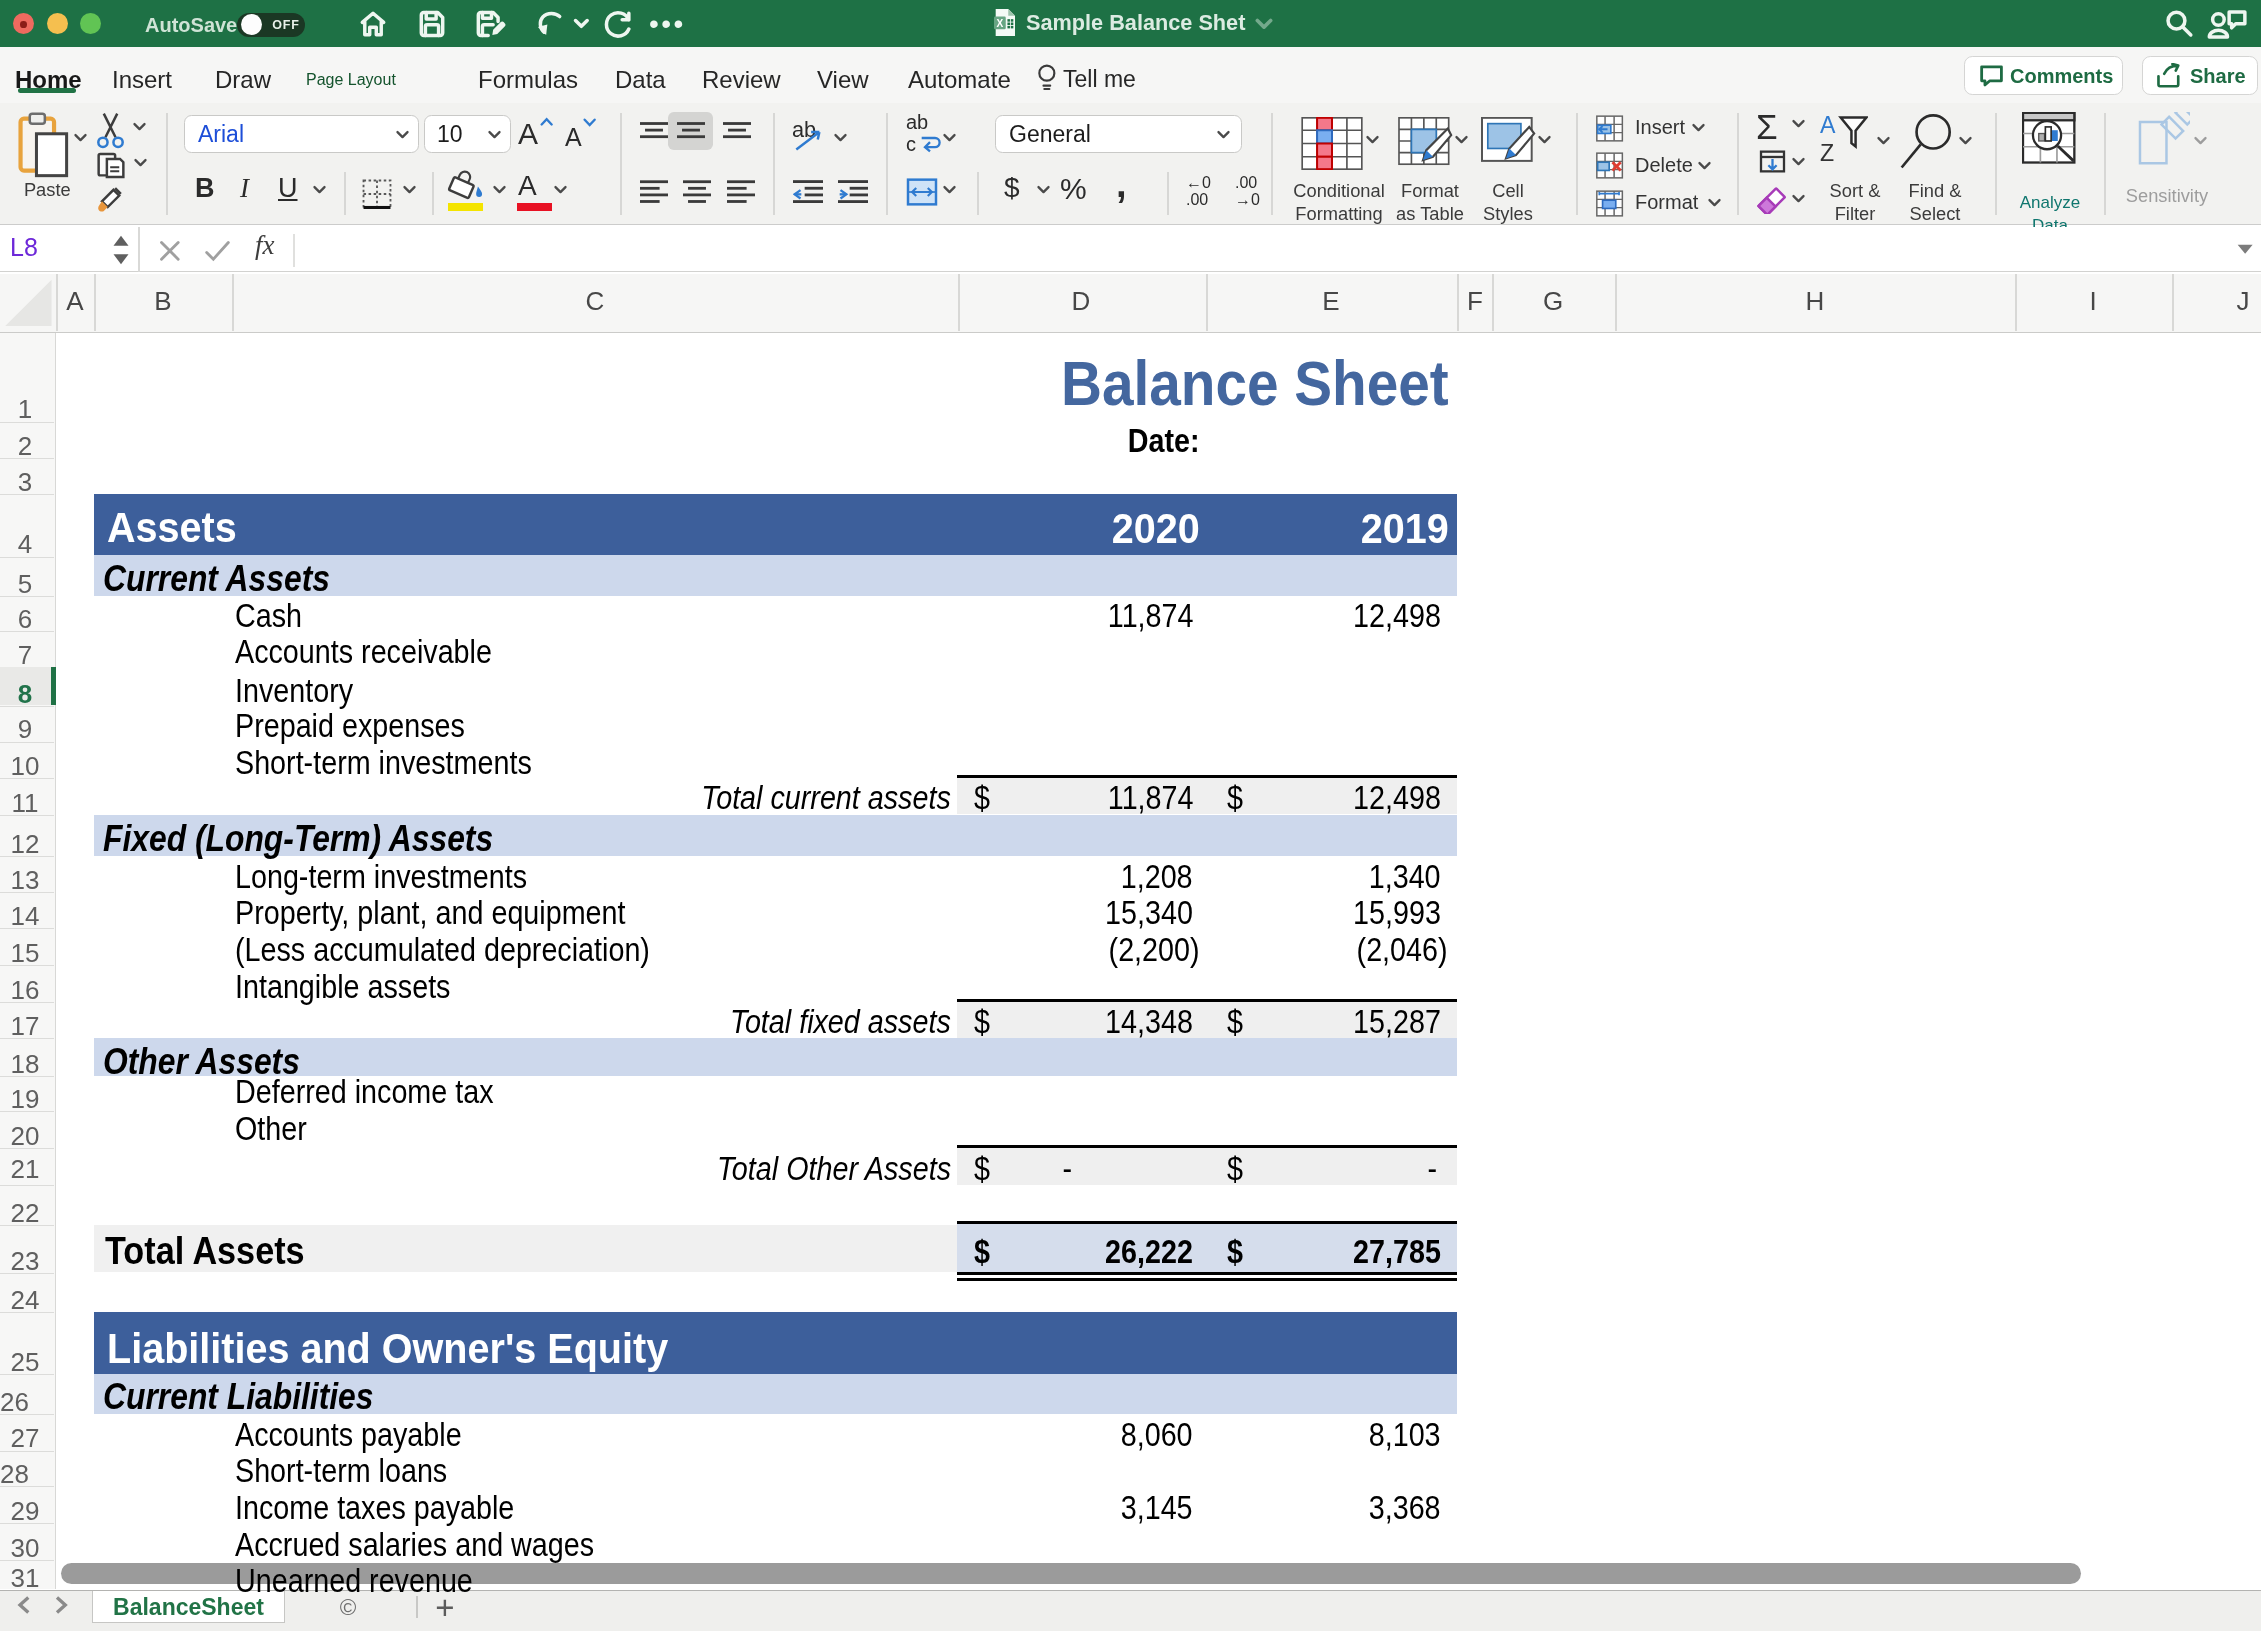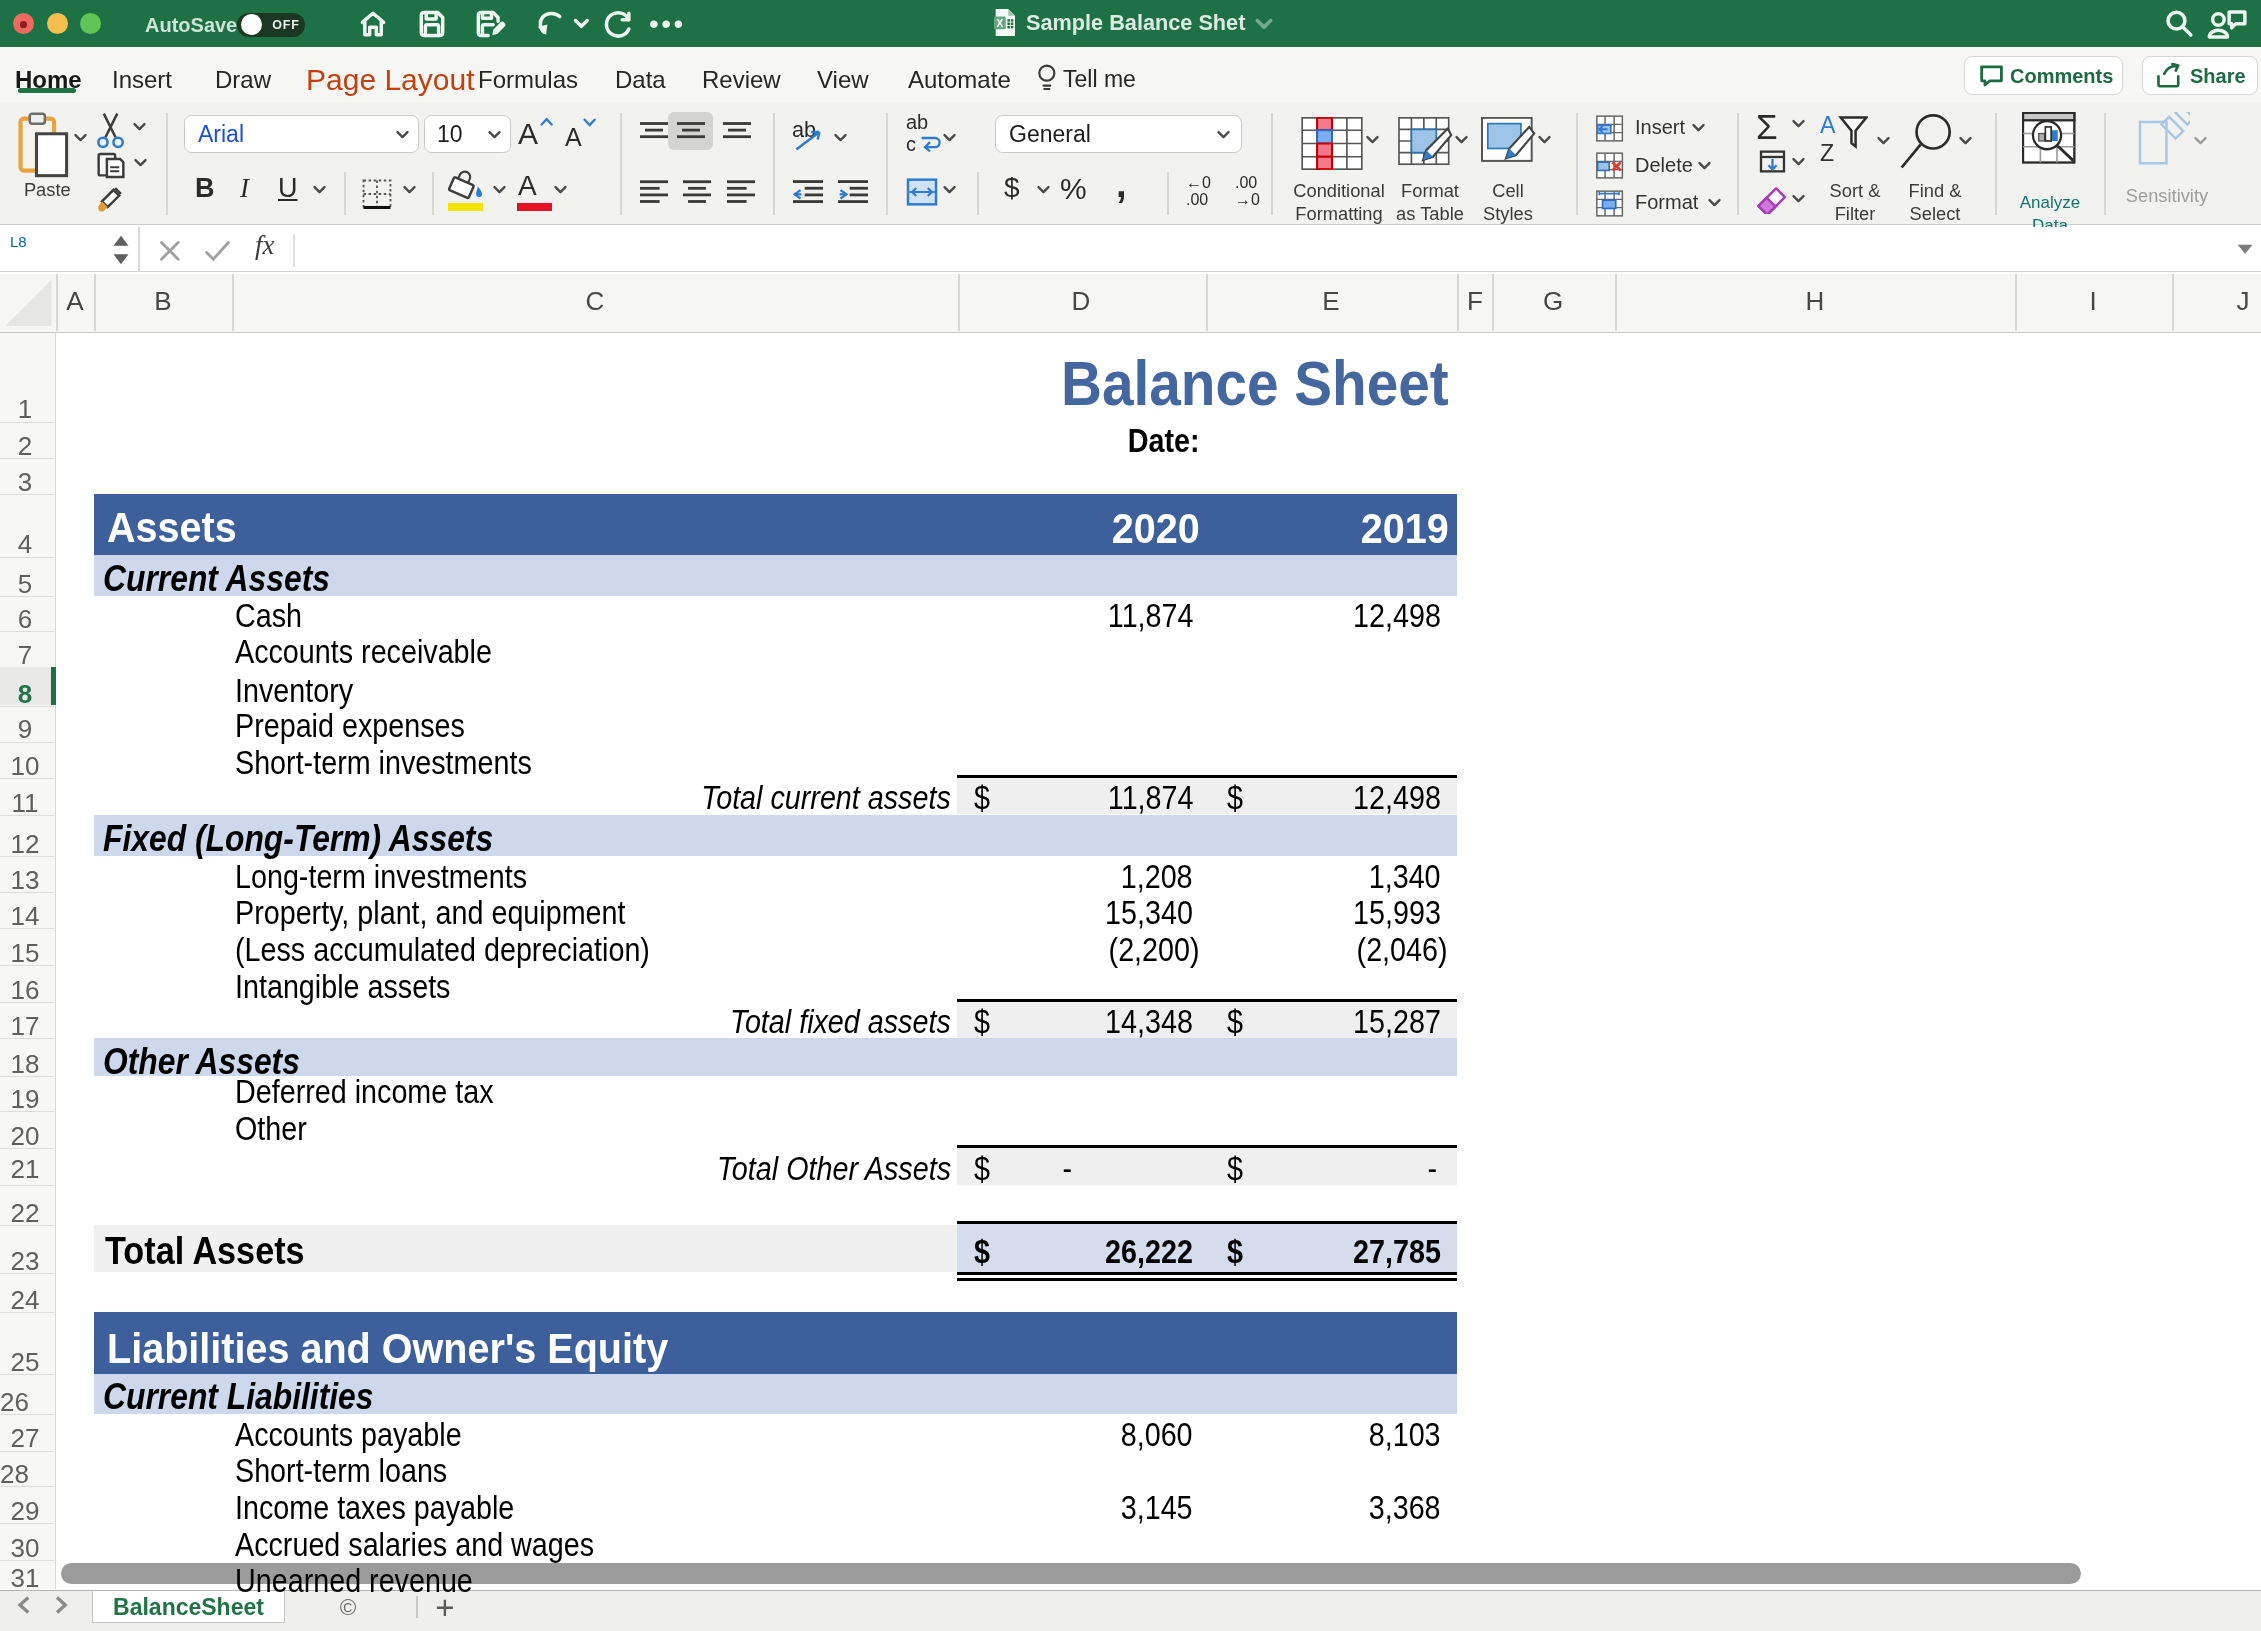--- a/index.html
+++ b/index.html
@@ -63,21 +63,21 @@
   </svg>
 <svg class="a" style="left:2206px;top:6.7px" width="43" height="35" viewBox="0 0 52 42">
     <circle cx="15" cy="15" r="7" style="fill:none;stroke:#eef6f0;stroke-width:4.2;stroke-linecap:round;stroke-linejoin:round"></circle>
     <path style="fill:none;stroke:#eef6f0;stroke-width:4.2;stroke-linecap:round;stroke-linejoin:round" d="M4 36 a11 8 0 0 1 22 0 Z"></path>
     <path d="M28 6 H47 V20 H36 L31 25 V20 H28 Z" fill="none" stroke="#eef6f0" stroke-width="4.2" stroke-linejoin="round"></path>
   </svg>
 <div class="a" style="left:0;top:47px;width:2261px;height:57px;background:#f6f6f5"></div>
 <div class="a" style="left:15px;top:62px;height:35px;font-size:24px;font-weight:700;color:#181818;line-height:35px;white-space:nowrap">Home</div>
 <div class="a" style="left:112px;top:62px;height:35px;font-size:24px;font-weight:400;color:#262626;line-height:35px;white-space:nowrap">Insert</div>
 <div class="a" style="left:215px;top:62px;height:35px;font-size:24px;font-weight:400;color:#262626;line-height:35px;white-space:nowrap">Draw</div>
-<div class="a" style="left:306px;top:62px;height:35px;font-size:30px;font-weight:400;color:#c2410c;line-height:35px;white-space:nowrap">Page Layout</div>
+<div class="a" style="left:306px;top:62px;height:35px;font-size:16px;font-weight:400;color:#14532d;line-height:35px;white-space:nowrap">Page Layout</div>
 <div class="a" style="left:478px;top:62px;height:35px;font-size:24px;font-weight:400;color:#262626;line-height:35px;white-space:nowrap">Formulas</div>
 <div class="a" style="left:615px;top:62px;height:35px;font-size:24px;font-weight:400;color:#262626;line-height:35px;white-space:nowrap">Data</div>
 <div class="a" style="left:702px;top:62px;height:35px;font-size:24px;font-weight:400;color:#262626;line-height:35px;white-space:nowrap">Review</div>
 <div class="a" style="left:817px;top:62px;height:35px;font-size:24px;font-weight:400;color:#262626;line-height:35px;white-space:nowrap">View</div>
 <div class="a" style="left:908px;top:62px;height:35px;font-size:24px;font-weight:400;color:#262626;line-height:35px;white-space:nowrap">Automate</div>
 <div class="a" style="left:17.5px;top:88px;width:58px;height:5px;border-radius:2.5px;background:#217346"></div>
 <svg class="a" style="left:1036px;top:63px" width="21.7" height="32" viewBox="0 0 26 38">
     <g style="fill:none;stroke:#3a3a3a;stroke-width:2.6;stroke-linecap:round">
       <circle cx="13" cy="12" r="9"></circle>
       <path d="M9 27 H17 M10 31 H16"></path>
@@ -419,21 +419,21 @@
         <rect x="28" y="12" width="24" height="13"></rect>
         <rect x="30" y="-8" width="20" height="11"></rect>
       </g>
     </g>
   </svg>
 <svg class="a" style="left:2193px;top:136px" width="15" height="10" viewBox="0 0 18 12">
     <path d="M3 2.5 L9 8.5 L15 2.5" fill="none" stroke="#9d9d9d" stroke-width="2.8" stroke-linecap="round" stroke-linejoin="round"></path>
   </svg>
 <div class="a" style="left:2092px;top:184px;width:150px;text-align:center;font-size:18.3px;line-height:23px;color:#9d9d9d">Sensitivity</div>
 <div class="a" style="left:0;top:227px;width:2261px;height:45px;background:#fff;border-bottom:1.7px solid #d2d2d0"></div>
-<div class="a" style="left:10px;top:233px;font-size:15px;color:#0369a1">L8</div>
+<div class="a" style="left:10px;top:233px;font-size:25px;color:#6d28d9">L8</div>
 <svg class="a" style="left:111px;top:234px" width="20" height="32" viewBox="0 0 24 38">
     <path d="M12 2 L21 14 H3 Z" fill="#5f5f5f"></path>
     <path d="M12 36 L21 24 H3 Z" fill="#5f5f5f"></path>
   </svg>
 <div class="a" style="left:138px;top:227px;width:1.7px;height:45px;background:#d9d9d7"></div>
 <svg class="a" style="left:159px;top:240px" width="21.7" height="21.7" viewBox="0 0 26 26">
     <path d="M3 3 L23 23 M23 3 L3 23" stroke="#a0a0a0" stroke-width="3.4" stroke-linecap="round"></path>
   </svg>
 <svg class="a" style="left:205px;top:240px" width="25" height="21.7" viewBox="0 0 30 26">
     <path d="M2 15 L10 23 L28 3" fill="none" stroke="#a0a0a0" stroke-width="3.4" stroke-linecap="round"></path>

